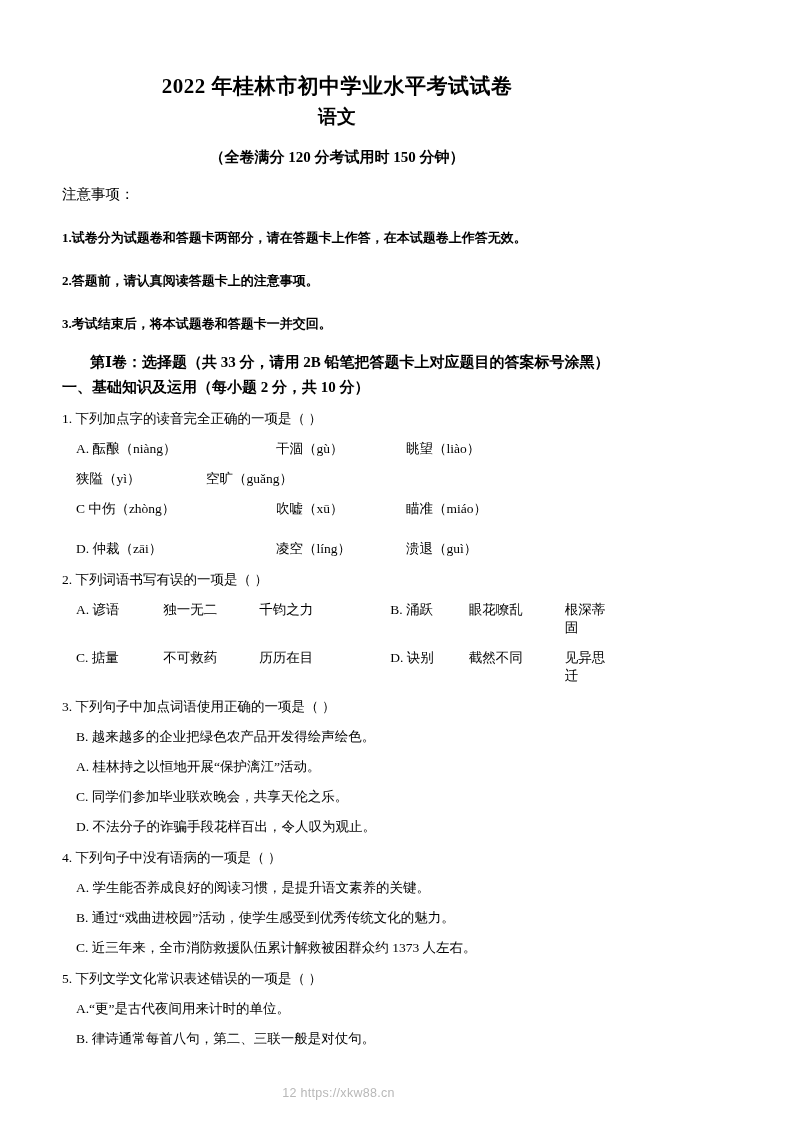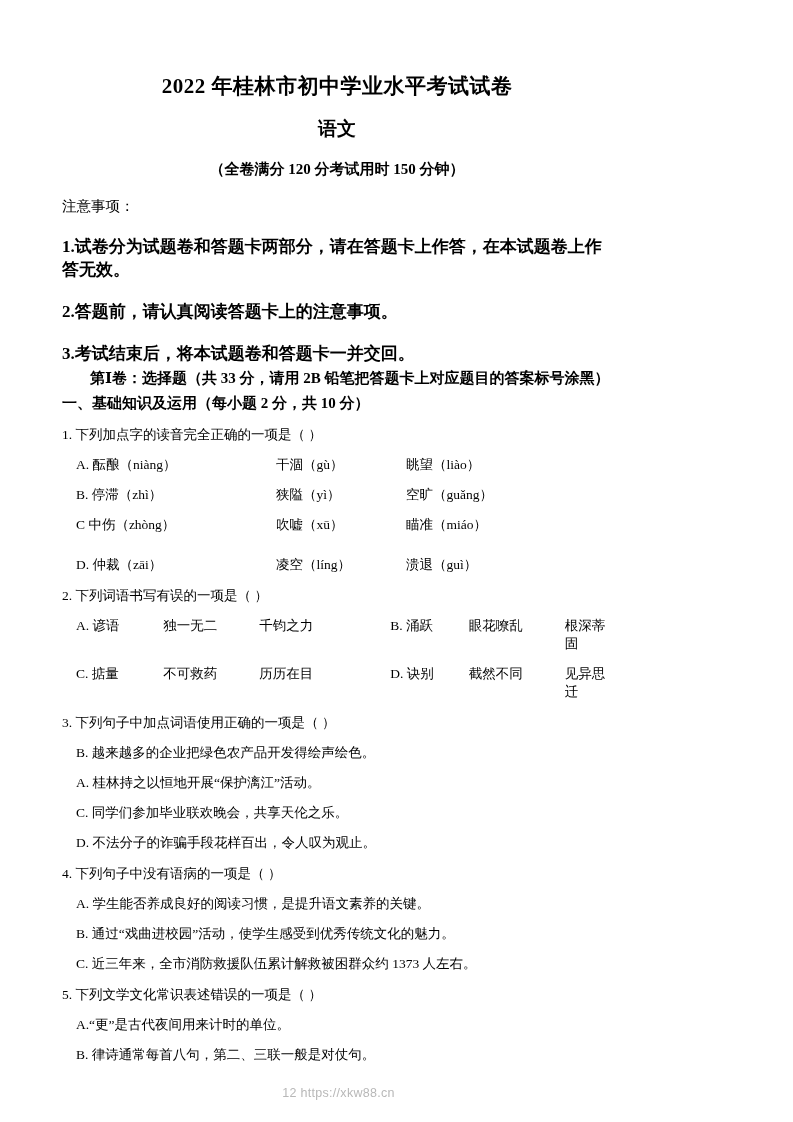--- a/index.html
+++ b/index.html
@@ -26,42 +26,42 @@
     text-align: center;
     font-size: 21px;
     font-weight: bold;
     letter-spacing: 0.5px;
     margin-top: 16px;
   }
   .doc-subject {
     text-align: center;
     font-size: 19px;
     font-weight: bold;
-    margin-top: 16px;
+    margin-top: 4px;
   }
   .doc-note {
     text-align: center;
     font-size: 15px;
     font-weight: bold;
     margin-top: 18px;
   }
   .notice-heading {
     font-size: 14.5px;
     font-weight: normal;
     margin-top: 18px;
   }
   .notice-item {
-    font-size: 17px;
+    font-size: 13px;
     font-weight: bold;
-    margin-top: 19px;
+    margin-top: 25px;
   }
   .section-head {
     font-size: 15px;
     font-weight: bold;
-    margin-top: 4px;
+    margin-top: 20px;
     text-indent: 28px;
   }
   .section-sub {
     font-size: 15px;
     font-weight: bold;
     margin-top: 6px;
   }
   .q-stem {
     font-size: 13.5px;
     margin-top: 13px;
@@ -109,21 +109,20 @@
   <div class="section-head">第Ⅰ卷：选择题（共 33 分，请用 2B 铅笔把答题卡上对应题目的答案标号涂黑）</div>
   <div class="section-sub">一、基础知识及运用（每小题 2 分，共 10 分）</div>
 
   <div class="q-stem"><span>1.</span> <span>下列加点字的读音完全正确的一项是（      ）</span></div>
   <div class="opt-grid">
     <div class="opt-cell" style="width:200px">A.  酝酿（niàng）</div>
     <div class="opt-cell" style="width:130px">干涸（gù）</div>
     <div class="opt-cell">眺望（liào）</div>
   </div>
   <div class="opt-grid">
-    <div class="opt-cell" style="width:200px">B.  停滞（zhì）</div>
     <div class="opt-cell" style="width:130px">狭隘（yì）</div>
     <div class="opt-cell">空旷（guǎng）</div>
   </div>
   <div class="opt-grid">
     <div class="opt-cell" style="width:200px">C  中伤（zhòng）</div>
     <div class="opt-cell" style="width:130px">吹嘘（xū）</div>
     <div class="opt-cell">瞄准（miáo）</div>
   </div>
   <div class="opt-grid" style="margin-top:22px">
     <div class="opt-cell" style="width:200px">D.  仲裁（zāi）</div>

